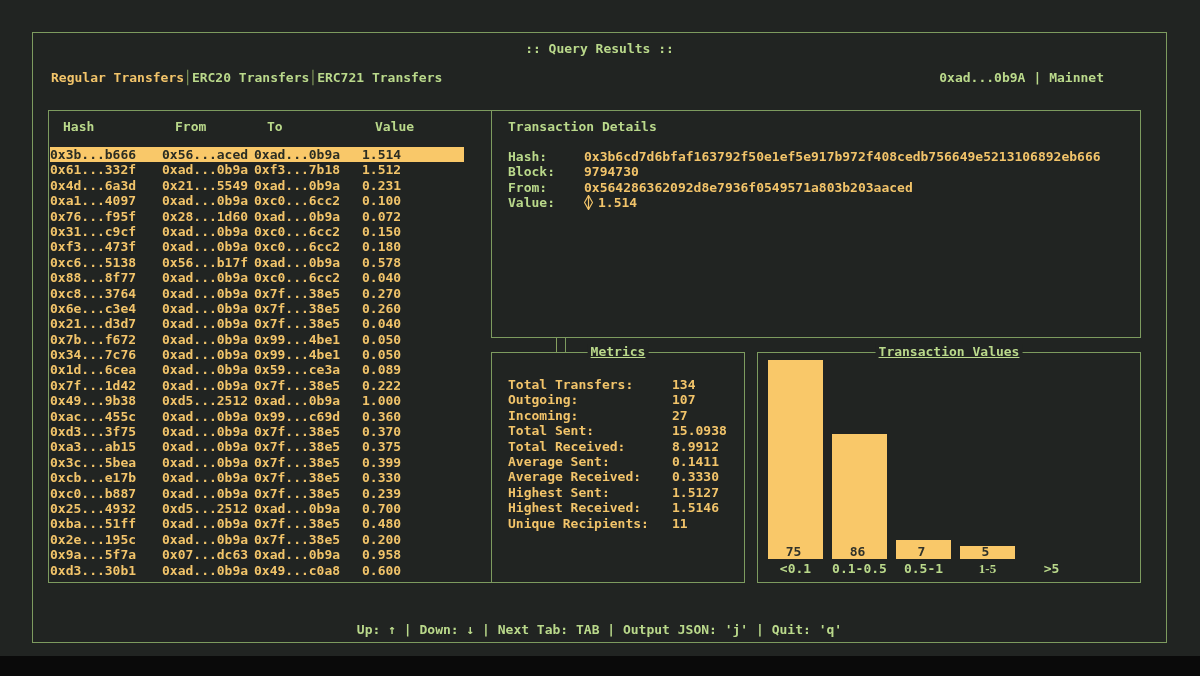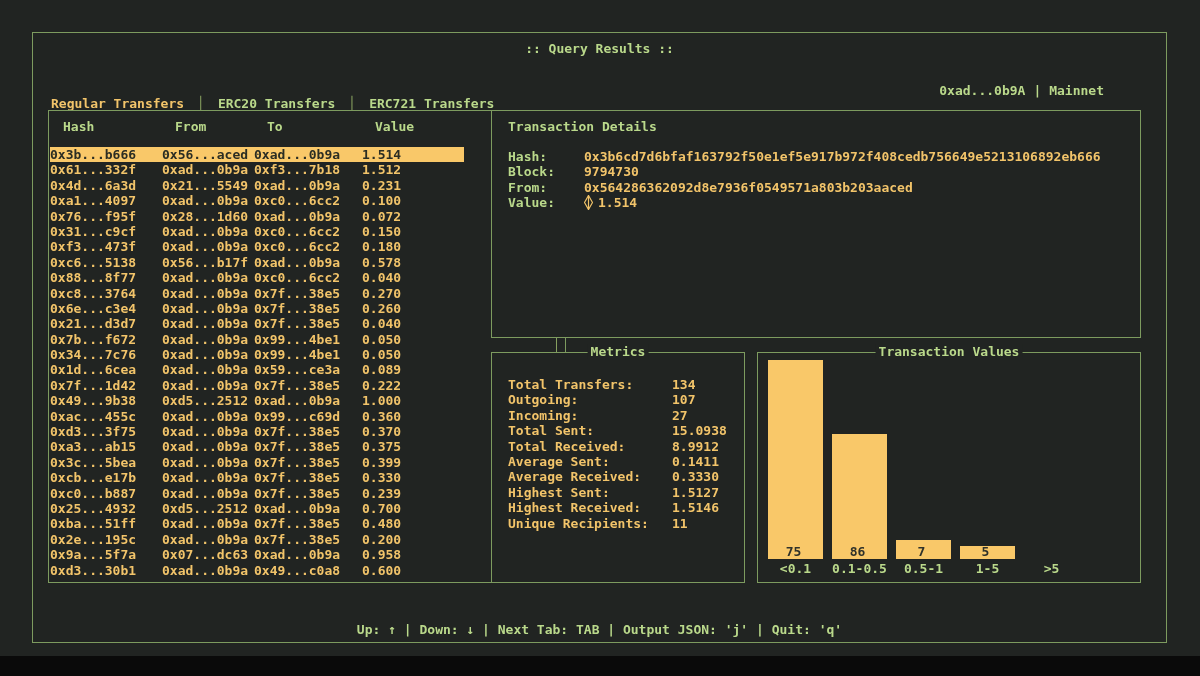--- a/index.html
+++ b/index.html
@@ -18,21 +18,21 @@
   .screen{
     position:relative;width:1200px;height:676px;overflow:hidden;
     background:var(--bg);
     font-family:"DejaVu Sans Mono","Liberation Mono",monospace;
     font-weight:bold;font-size:13px;color:var(--amber);
   }
   .bottom-strip{position:absolute;left:0;bottom:0;width:100%;height:20px;background:var(--black);}
   .frame{position:absolute;left:32px;top:32px;width:1135px;height:611px;border:1px solid var(--border);}
   .app-title{position:absolute;top:8px;left:0;width:100%;text-align:center;color:var(--green);}
   .tabbar{position:absolute;top:37px;left:18px;right:62px;display:flex;justify-content:space-between;align-items:center;}
-  .tabs{display:flex;gap:13px;align-items:center;margin-top:26px;}
+  .tabs{display:flex;align-items:center;}
   .tab{color:var(--green);cursor:default;white-space:nowrap;}
   .tab.active{color:var(--amber);}
   .tabsep{color:var(--green-dim);}
   .wallet{color:var(--green);white-space:nowrap;}
   .wallet .sep{padding:0 8px;}
 
   .panel{position:absolute;border:1px solid var(--border);background:var(--bg);}
   .table-panel{left:15px;top:77px;width:518px;height:473px;}
   .thead{position:absolute;top:8px;left:0;display:flex;padding-left:14px;color:var(--green);height:15px;line-height:15px;white-space:nowrap;}
   .tbody{position:absolute;top:36px;left:1px;right:0;}
@@ -44,21 +44,21 @@
 
   .details-panel{left:458px;top:77px;width:650px;height:228px;}
   .panel-heading{position:absolute;top:8px;left:16px;color:var(--green);}
   .dfields{position:absolute;top:38px;left:16px;right:8px;}
   .dline{display:flex;height:15.4px;line-height:15.4px;white-space:nowrap;}
   .dlabel{width:76px;color:var(--green);}
   .dvalue{color:var(--amber);display:flex;align-items:center;gap:5px;justify-content:flex-end;}
   .eth-icon{display:inline-flex;align-items:center;}
 
   .metrics-panel{left:458px;top:319px;width:254px;height:231px;}
-  .embed-title{position:absolute;top:-9px;left:50%;transform:translateX(-50%);background:var(--bg);padding:0 3px;color:var(--green);white-space:nowrap;z-index:2;}
+  .embed-title{position:absolute;top:-9px;left:50%;transform:translateX(-50%);background:var(--bg);padding:0 3px;color:var(--green);white-space:nowrap;z-index:2;text-decoration:underline;}
   .mitems{position:absolute;top:24px;left:16px;right:6px;}
   .mline{display:flex;height:15.4px;line-height:15.4px;white-space:nowrap;}
   .mlabel{width:164px;}
 
   .chart-panel{left:724px;top:319px;width:384px;height:231px;}
   .chart-area{position:absolute;inset:0;}
   .bar{position:absolute;bottom:23px;width:55px;background:var(--sel-bg);}
   .bar-label{position:absolute;bottom:23px;width:51px;text-align:center;height:15.4px;line-height:15.4px;color:#30322a;z-index:1;}
   .chart-cats{position:absolute;left:0;bottom:6px;right:0;height:15.4px;}
   .cat{position:absolute;width:55px;text-align:center;color:var(--green);line-height:15.4px;white-space:nowrap;}
@@ -356,21 +356,21 @@
           <div class="bar-label" style="left: 74px;">86</div>
           <div class="bar" style="left: 138px; width: 55px; height: 19px;"></div>
           <div class="bar-label" style="left: 138px;">7</div>
           <div class="bar" style="left: 202px; width: 55px; height: 13px;"></div>
           <div class="bar-label" style="left: 202px;">5</div>
         </div>
       <div class="chart-cats" id="chart-cats">
           <span class="cat" style="left: 10px;">&lt;0.1</span>
           <span class="cat" style="left: 74px;">0.1-0.5</span>
           <span class="cat" style="left: 138px;">0.5-1</span>
-          <span class="cat" style="left: 202px;">1-5</span>
+          <span class="cat" style="left: 202px; font-family: Liberation Serif, serif;">1-5</span>
           <span class="cat" style="left: 266px;">&gt;5</span>
         </div>
     </div>
 
     <div class="footer">Up: ↑ | Down: ↓ | Next Tab: TAB | Output JSON: 'j' | Quit: 'q'</div>
   </div>
   <div class="bottom-strip"></div>
 </div>
 
 </body></html>

